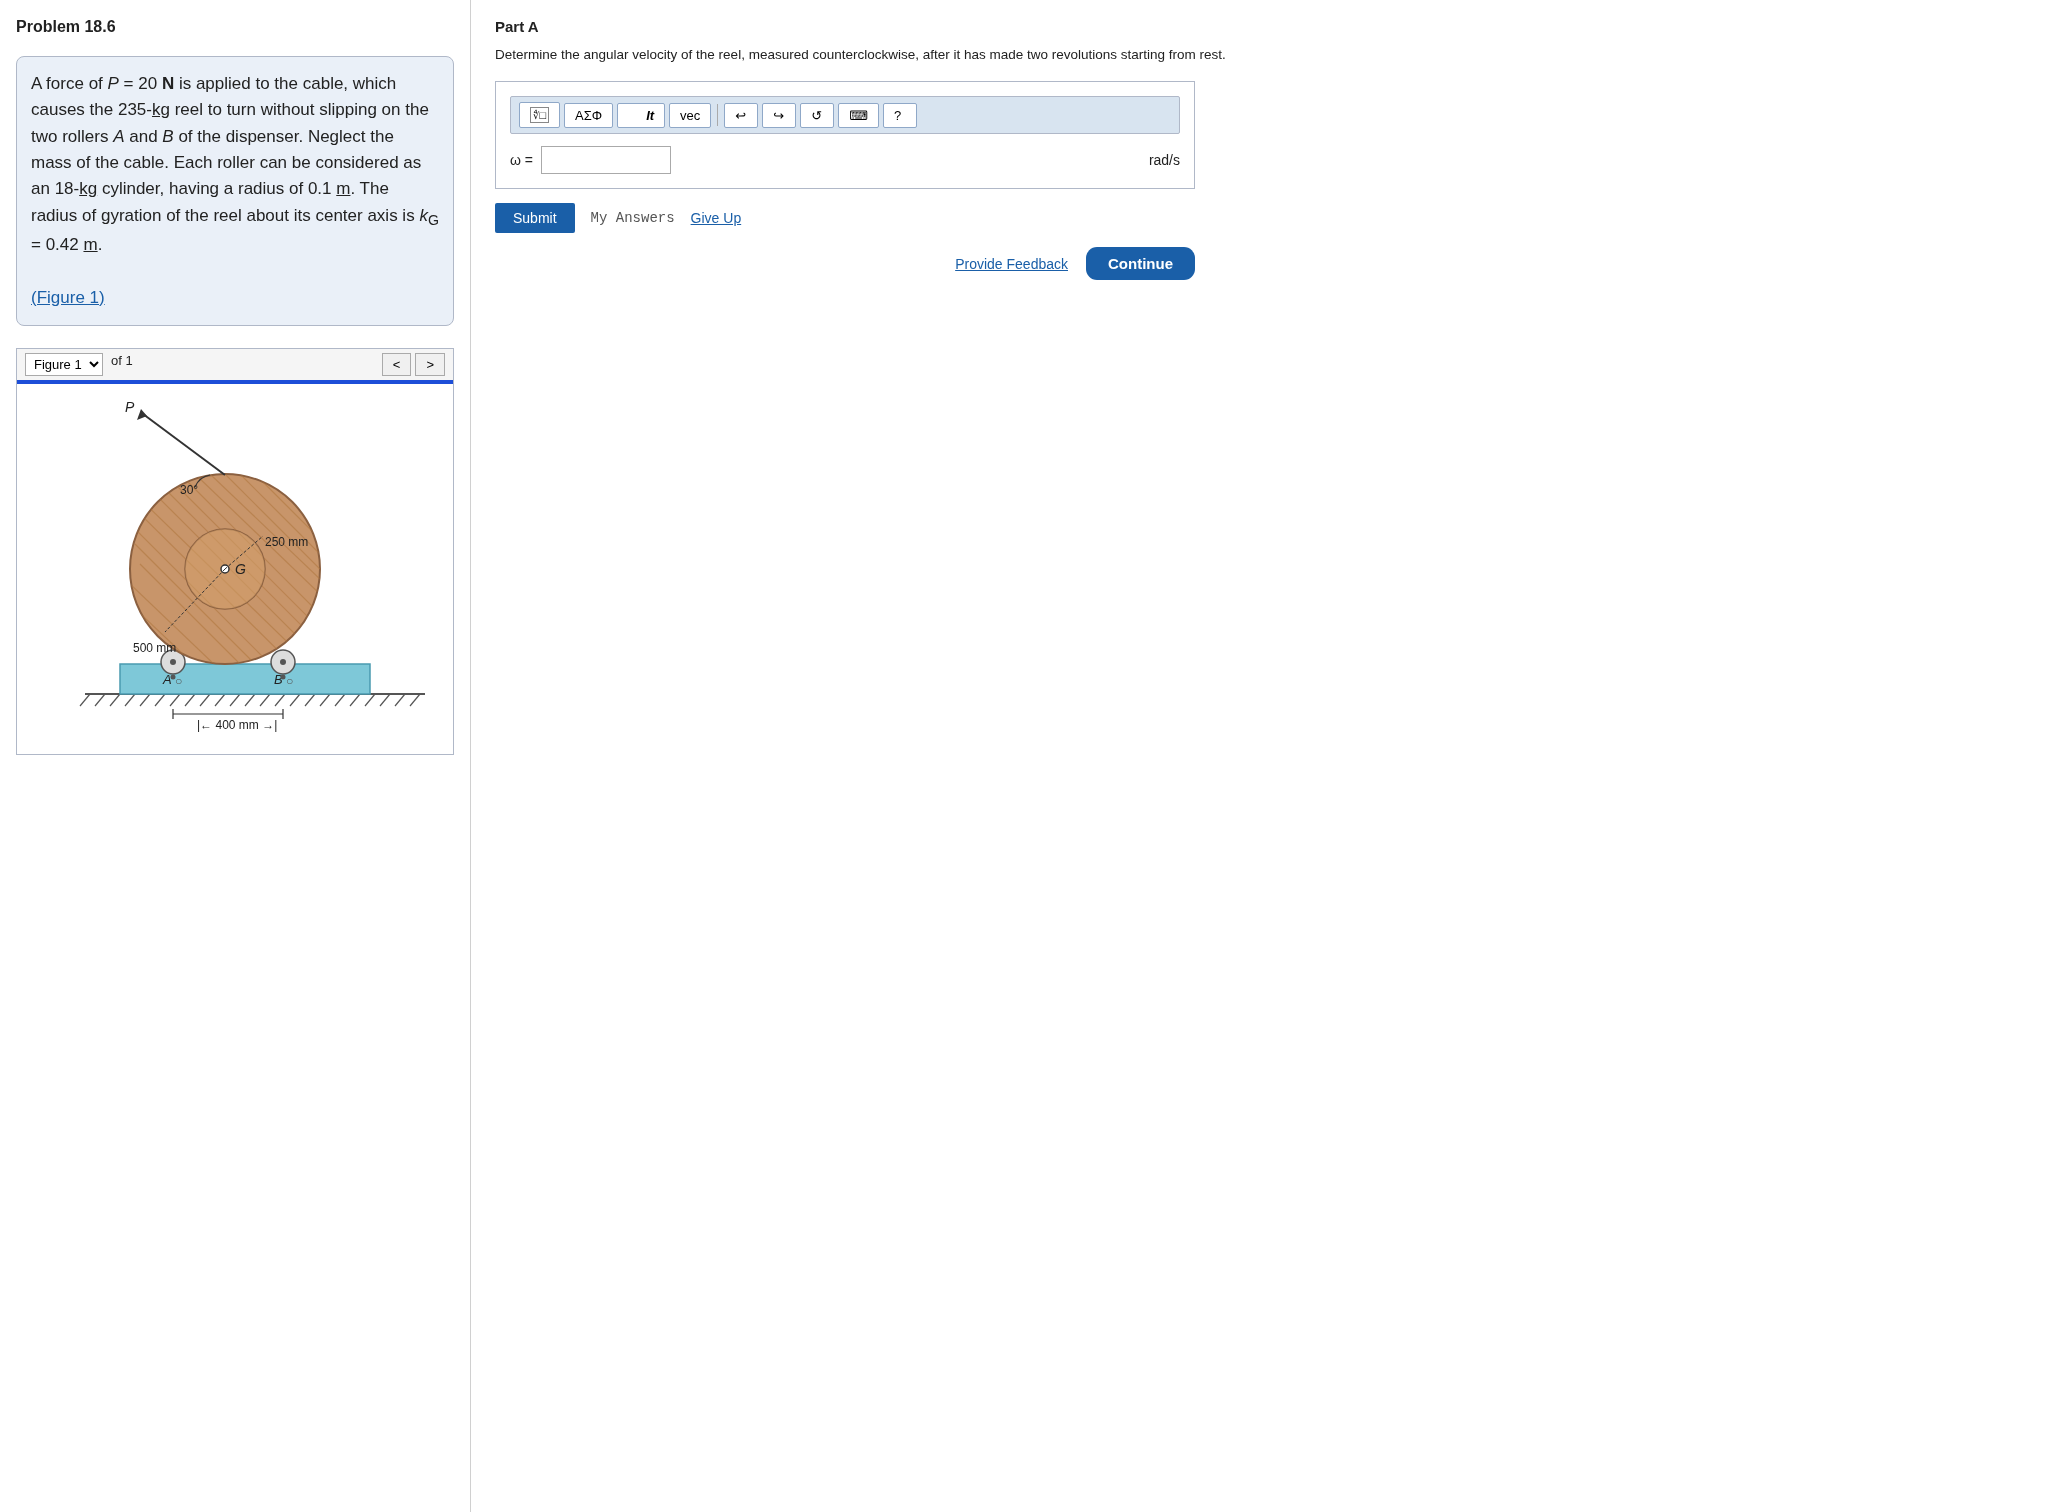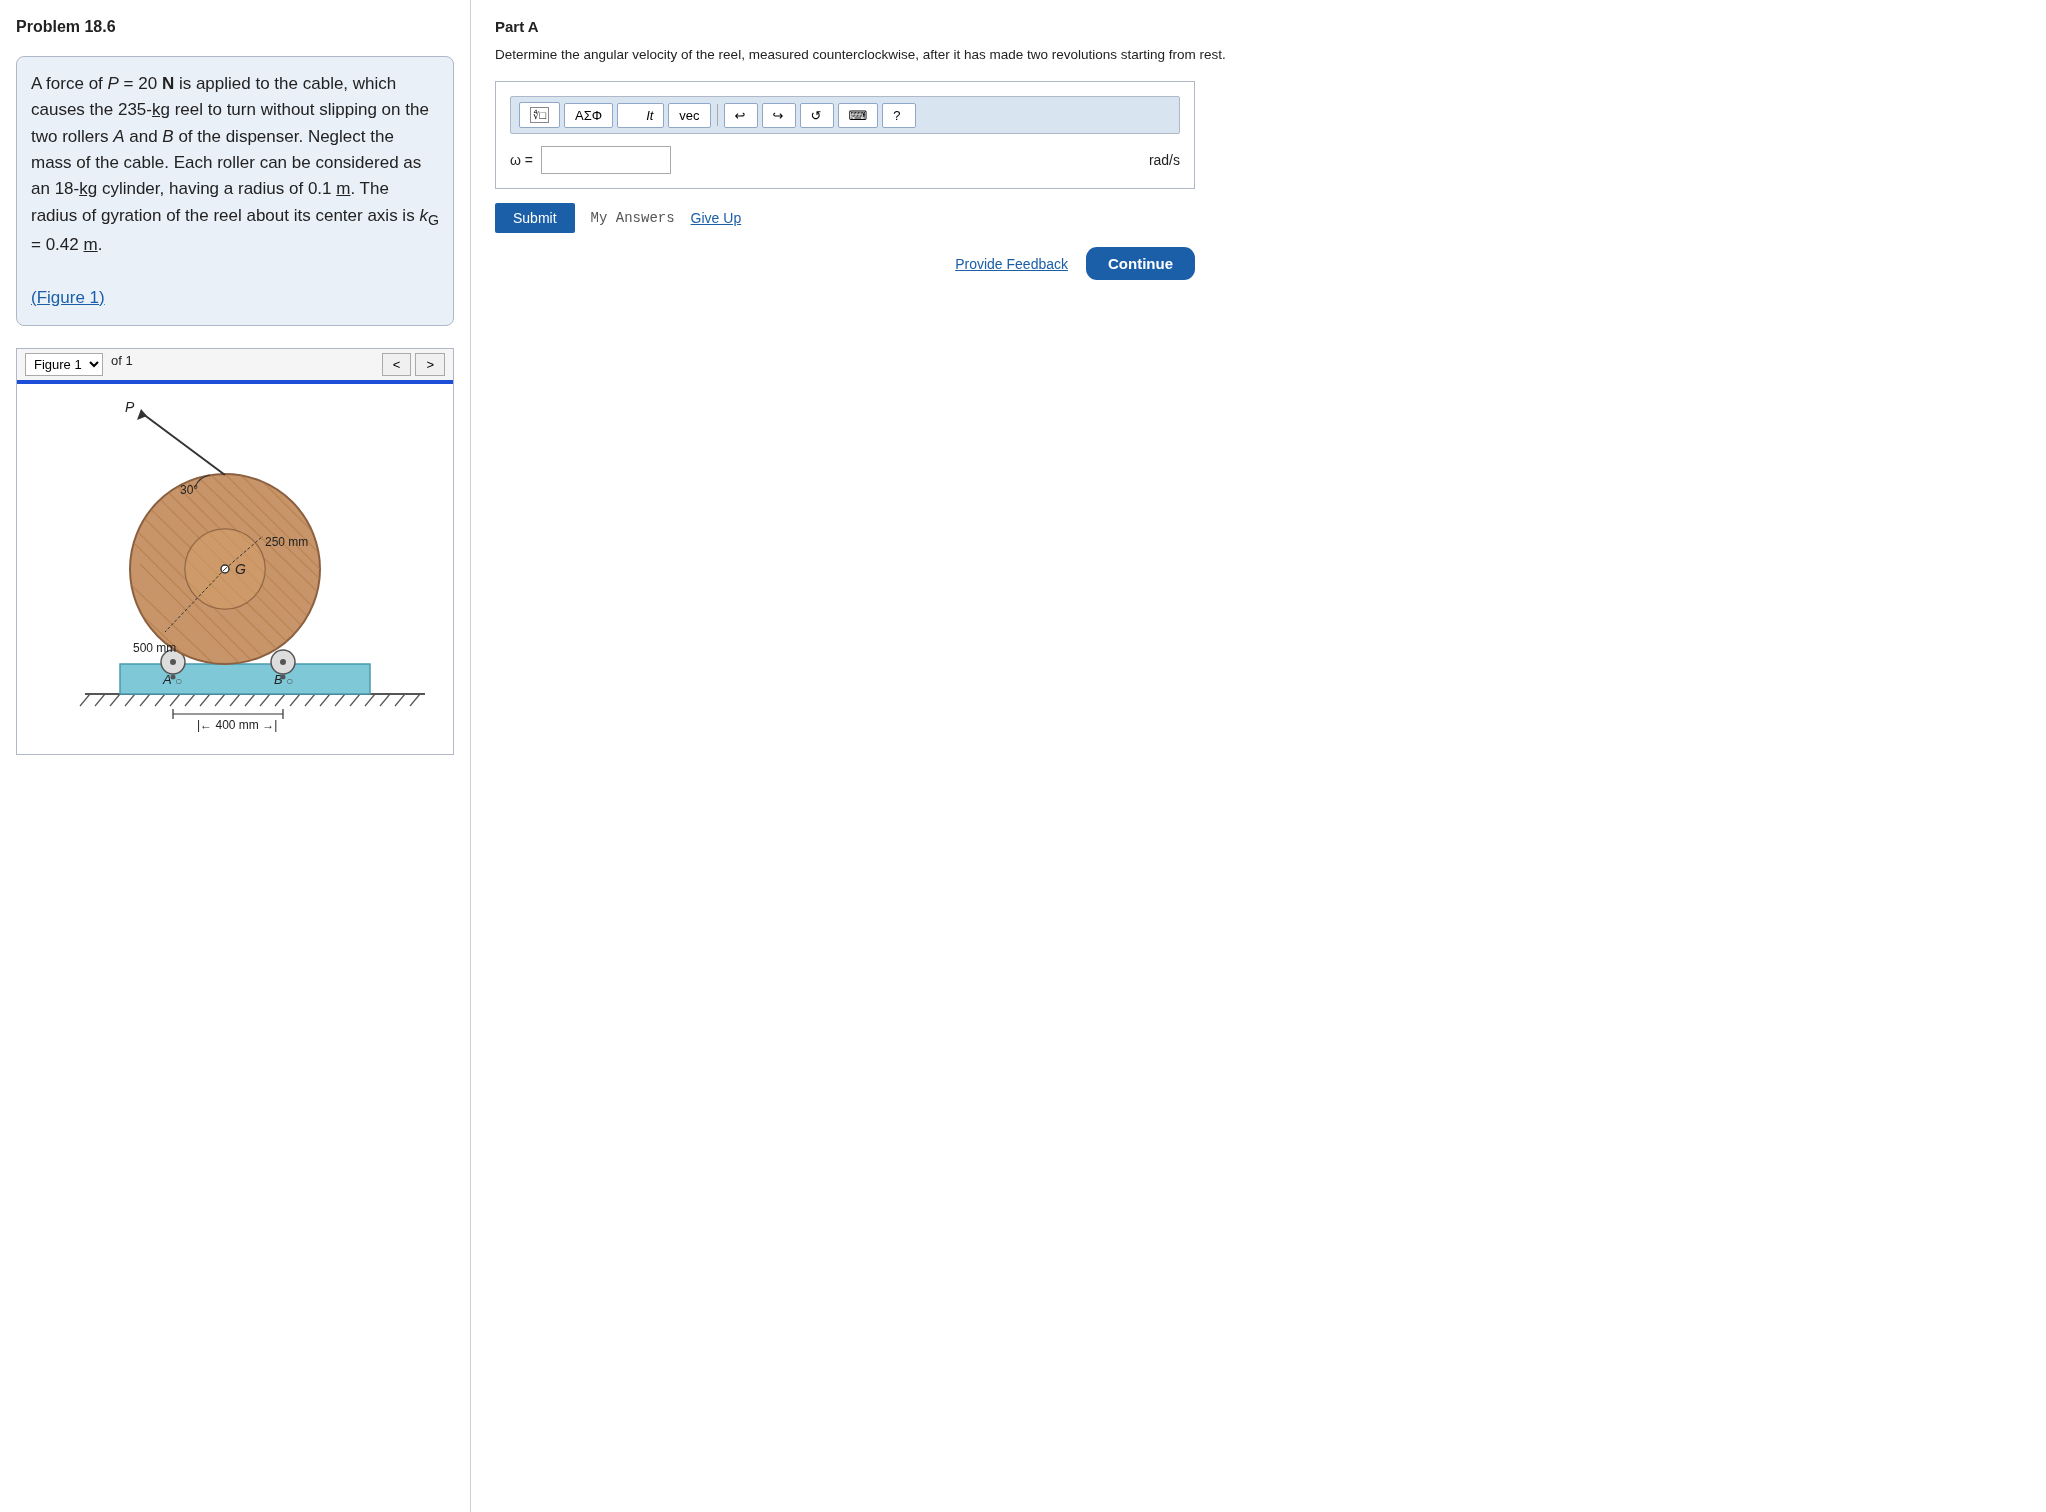--- a/index.html
+++ b/index.html
@@ -346,21 +346,21 @@
 
     <div class="toolbar">
       <button class="toolbar-btn">
         <span style="font-size:11px; border:1px solid #888; padding:1px 2px; display:inline-block; background:#fff;">
           <span style="font-size:10px;">∜</span>□
         </span>
       </button>
       <button class="toolbar-btn">
         <span>ΑΣΦ</span>
       </button>
-      <button class="toolbar-btn" style="font-style:italic; font-weight:normal;padding-left:28px;">
+      <button class="toolbar-btn" style="font-style:italic; font-weight:bold;padding-left:28px;">
         <span>It</span>
       </button>
       <button class="toolbar-btn">
         <span>vec</span>
       </button>
       <div class="toolbar-separator"></div>
       <button class="toolbar-btn">
         <span>↩</span>
       </button>
       <button class="toolbar-btn">

